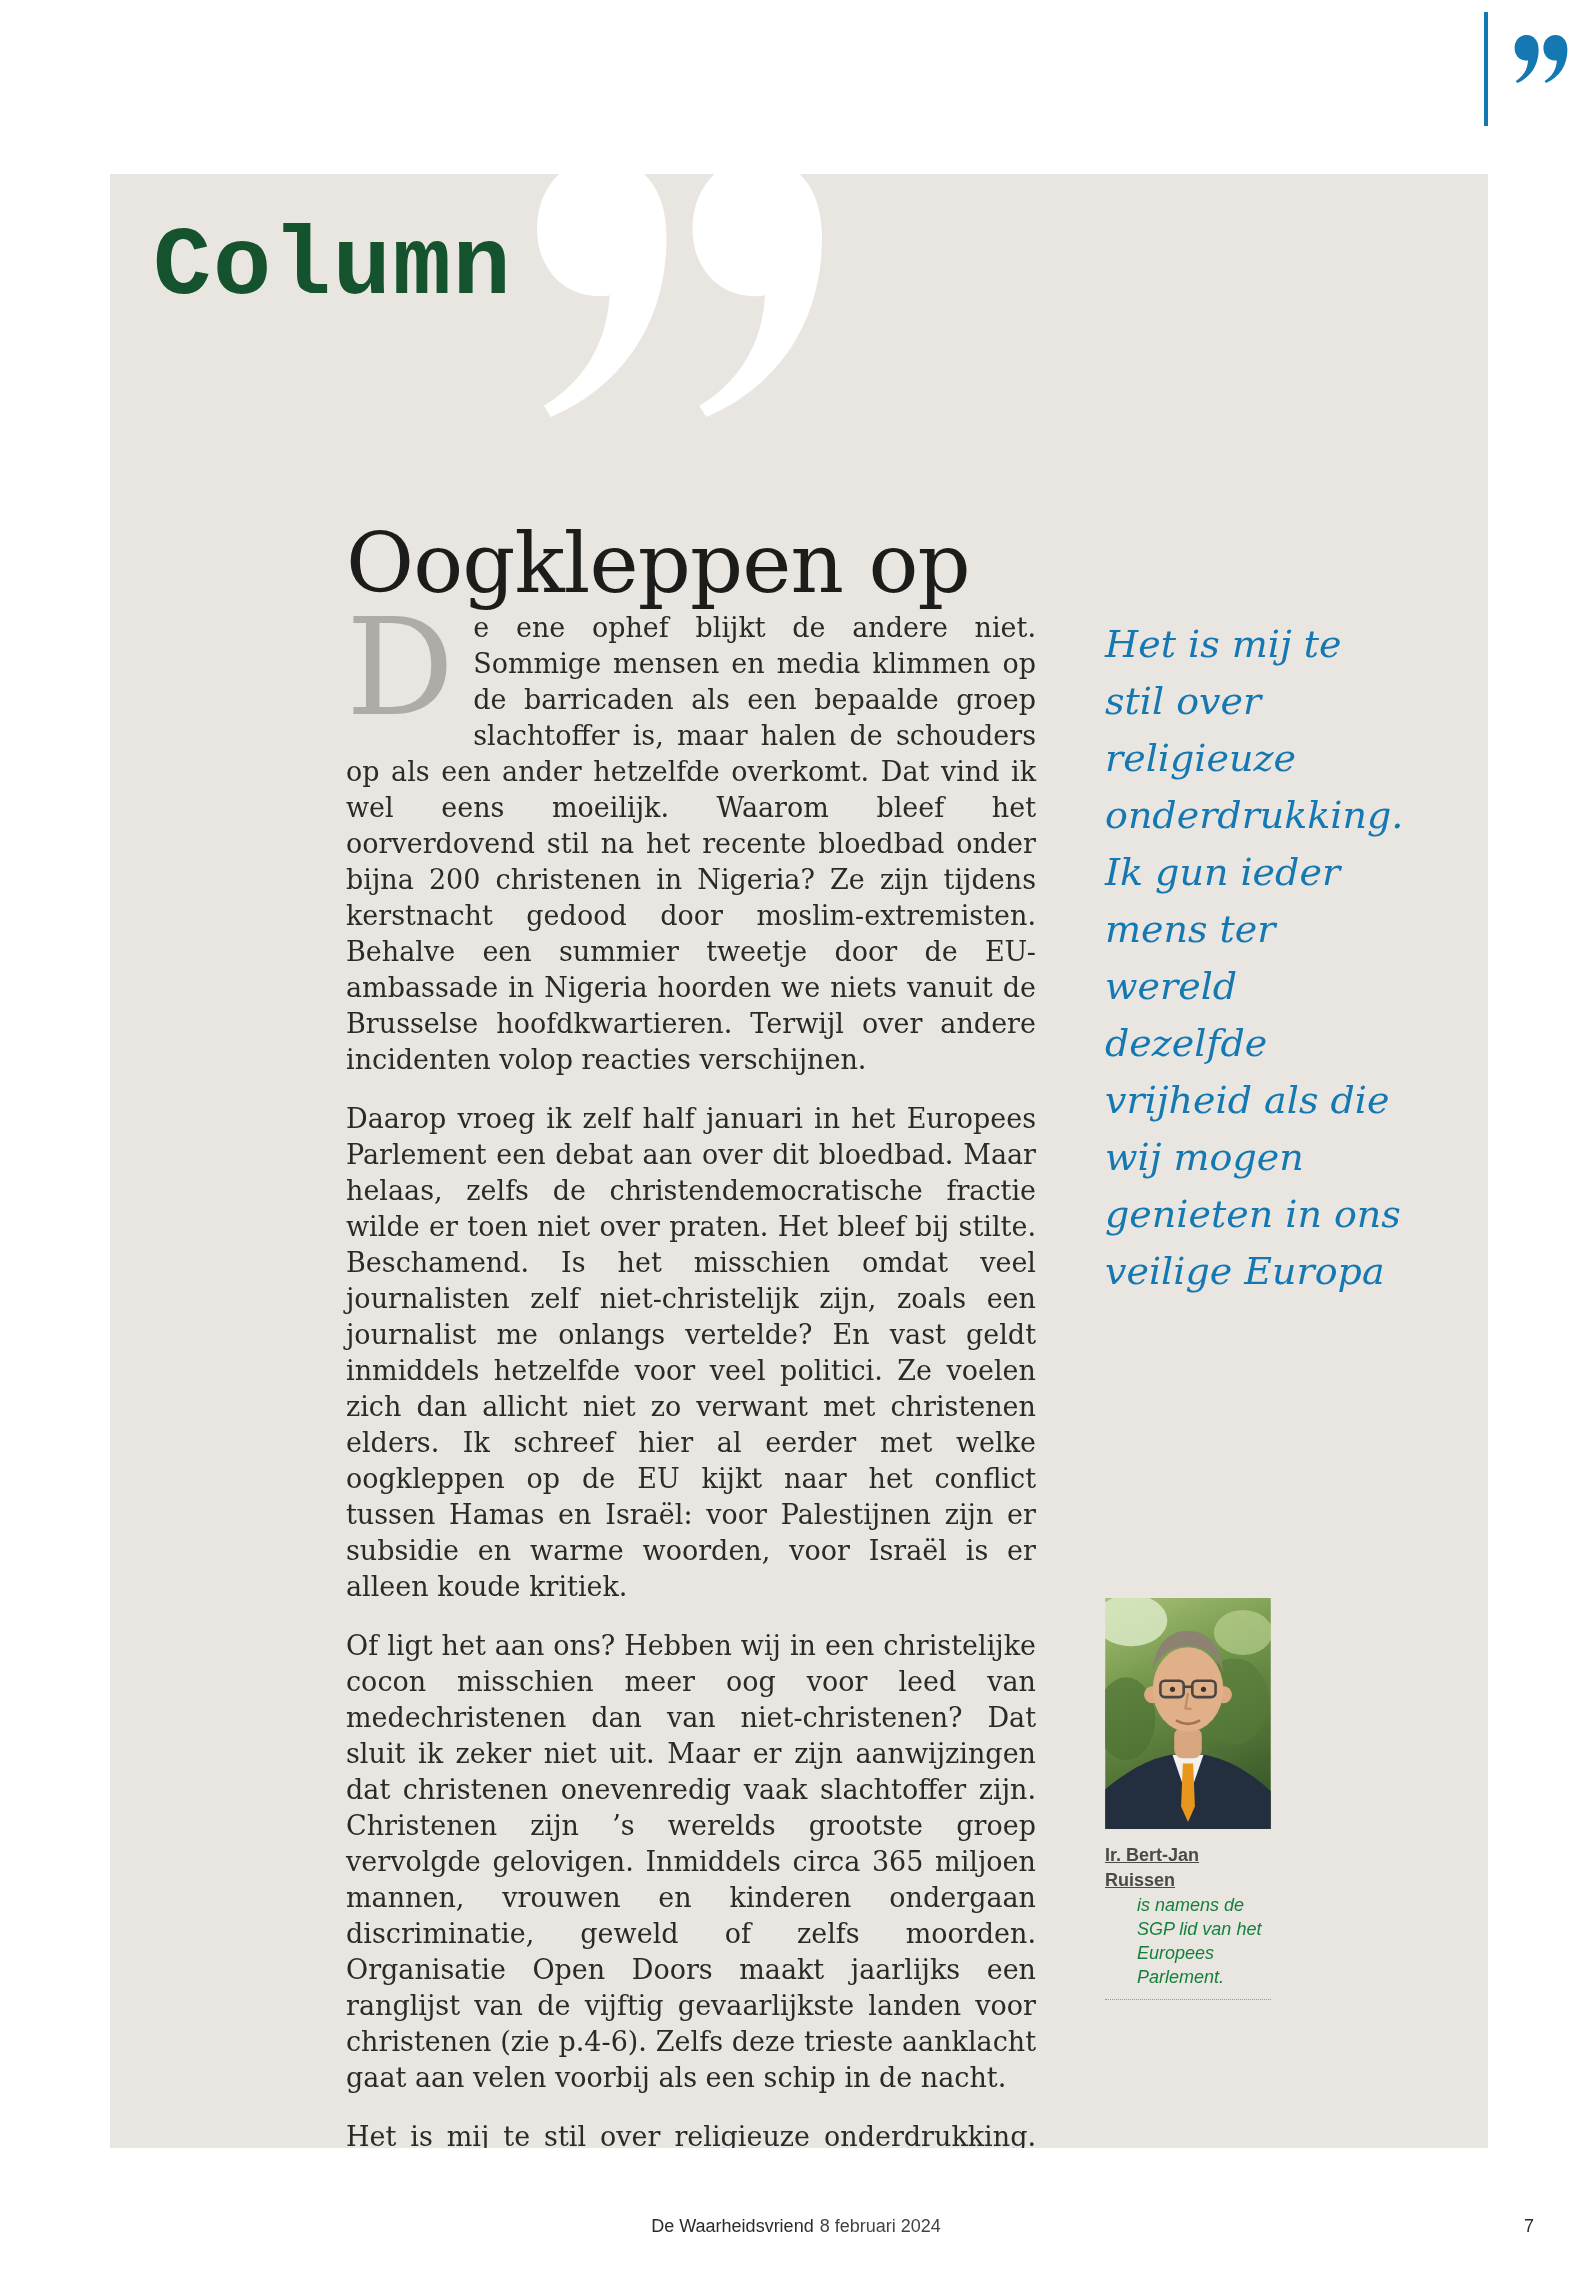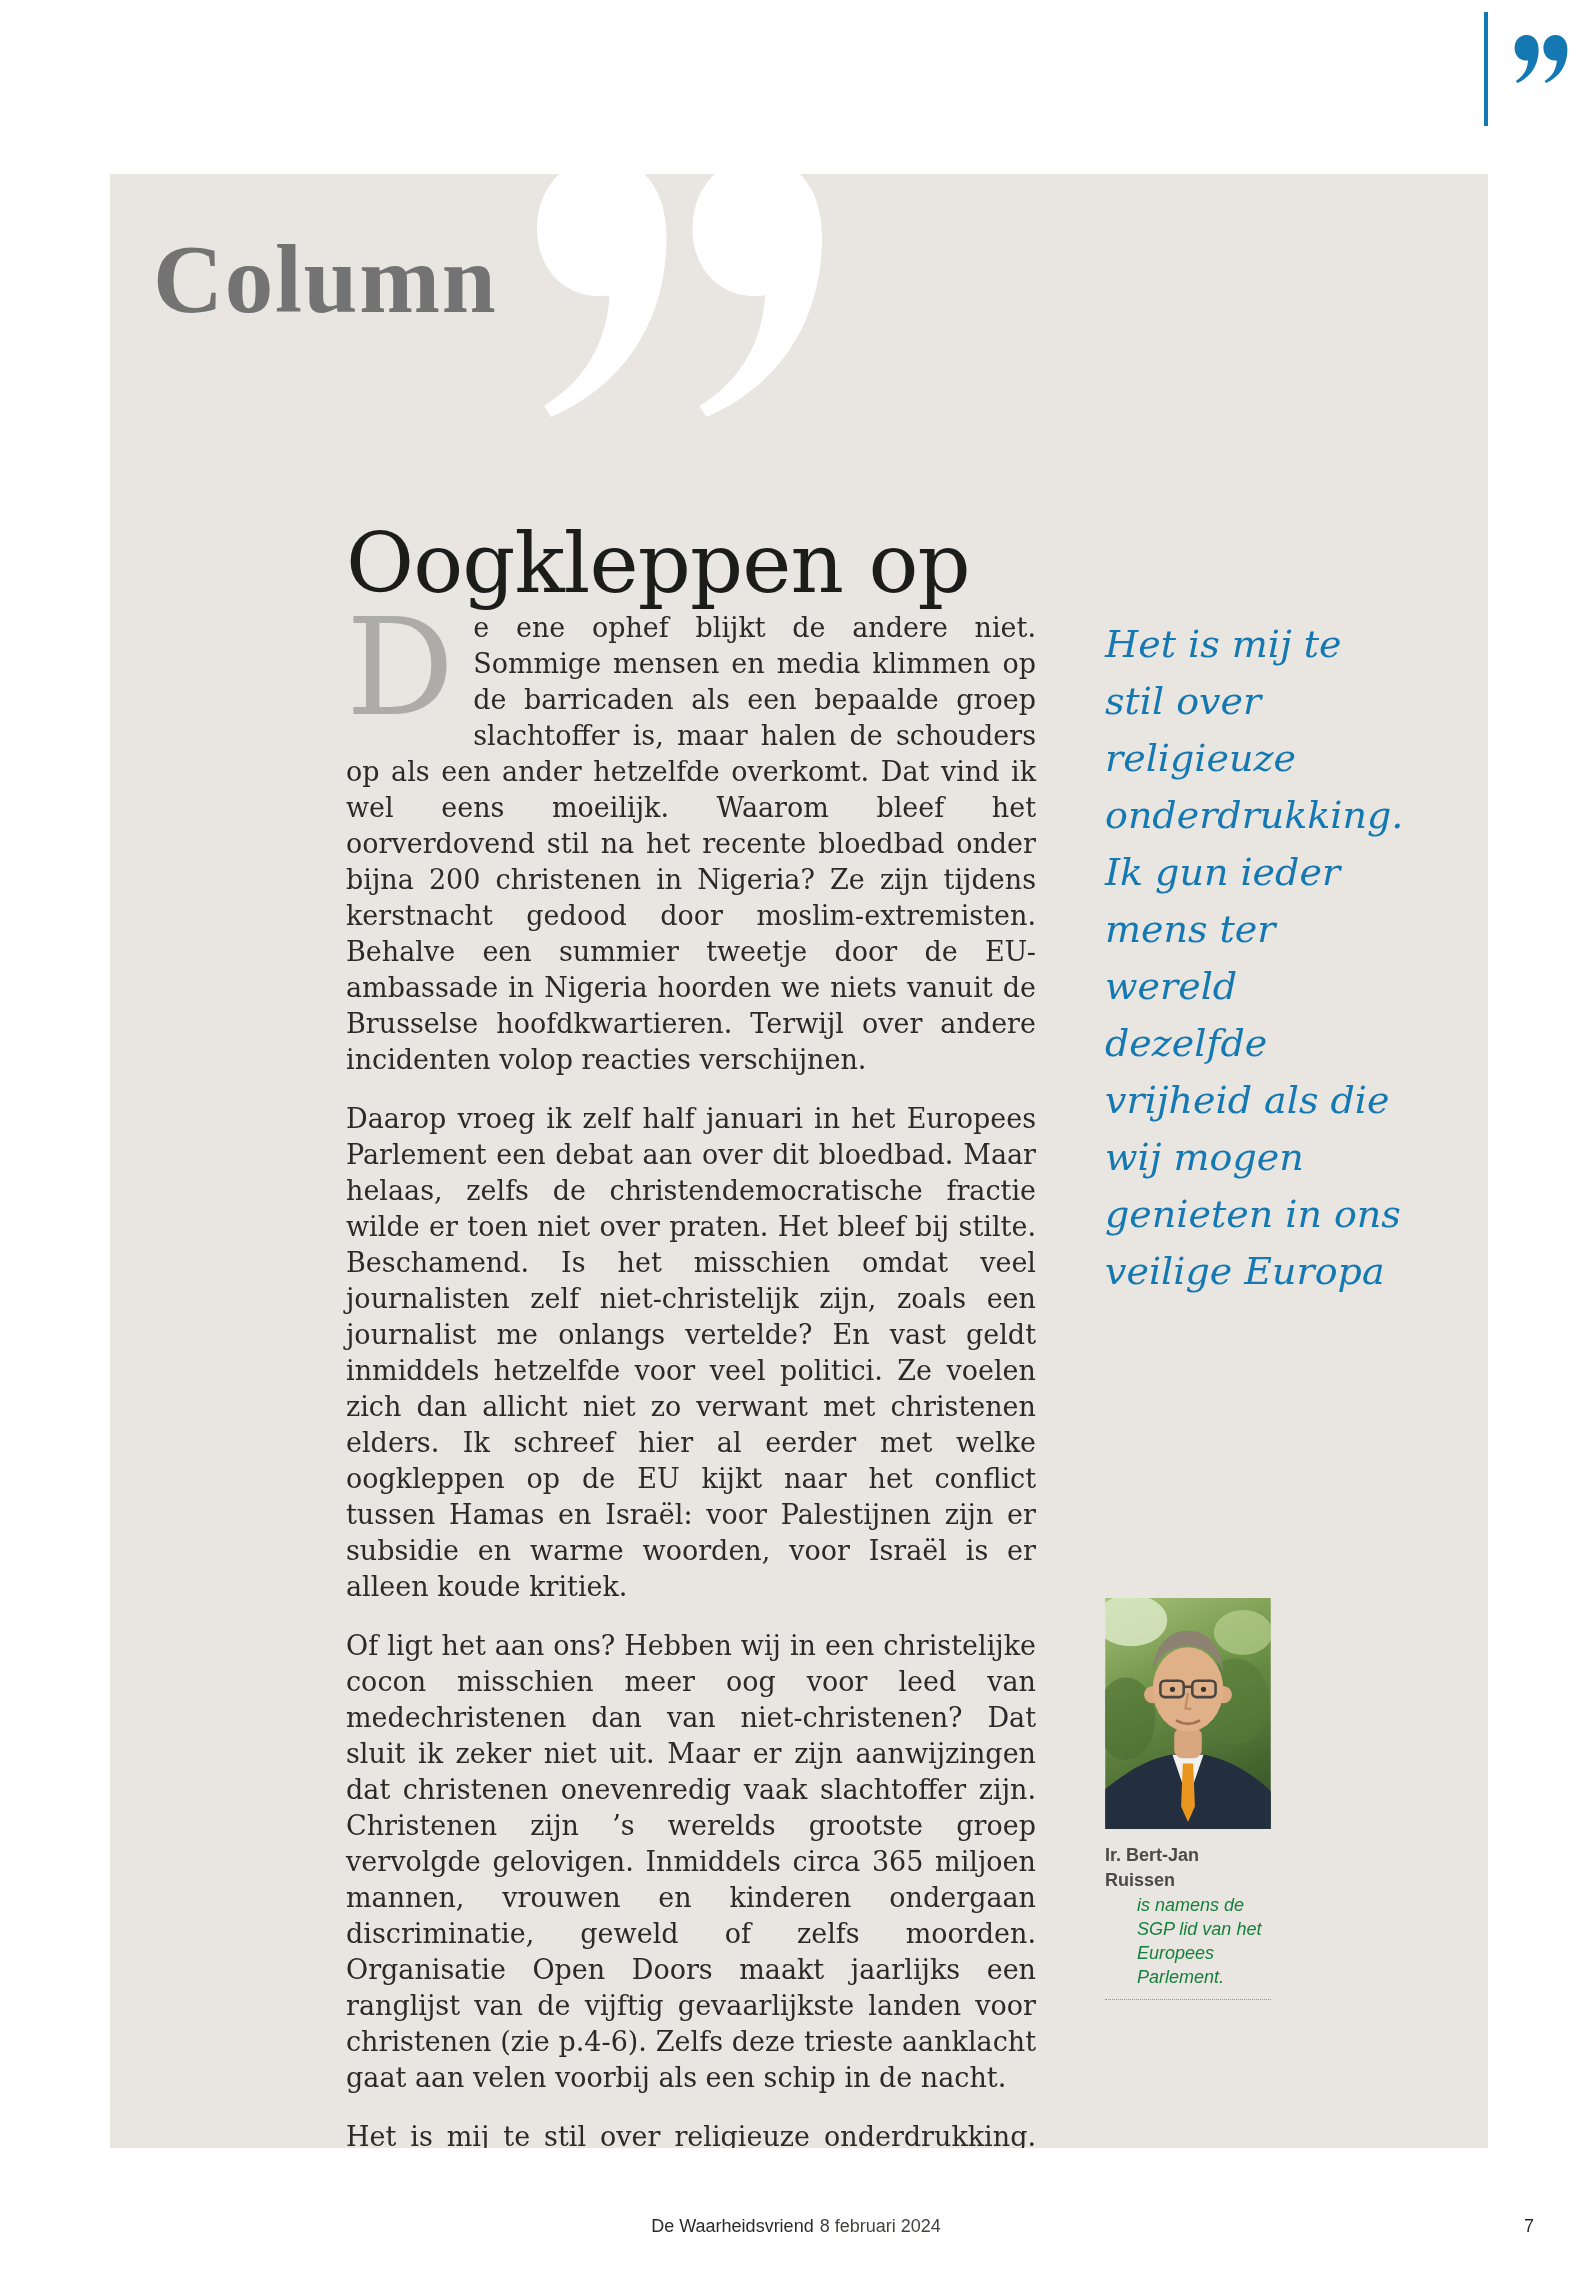--- a/index.html
+++ b/index.html
@@ -15,24 +15,24 @@
     background:#1478b2;
   }
   .quote-icon{
     position:absolute;left:1514px;top:35px;width:54px;height:48px;
   }
   .panel{
     position:absolute;left:110px;top:174px;width:1378px;height:1974px;
     background:#e9e5e0;overflow:hidden;
   }
   .kicker{
-    position:absolute;left:43px;top:57px;
+    position:absolute;left:43px;top:45px;
     font-size:97px;font-weight:bold;letter-spacing:1.7px;
-    color:#737373;line-height:1;
-    font-family:Liberation Serif, serif;
+    color:#14532d;line-height:1;
+    font-family:Liberation Mono, monospace;
   }
   .big-quote{
     position:absolute;left:427px;top:-29px;width:285px;height:285px;
   }
   .article-title{
     position:absolute;left:236px;top:292px;
     font-family:"DejaVu Serif",serif;font-weight:normal;
     font-size:83px;line-height:1;color:#1c1c1a;letter-spacing:-0.9px;
   }
   .body-copy{
@@ -54,21 +54,21 @@
     position:absolute;left:995px;top:442px;width:298px;
     font-family:"DejaVu Serif",serif;font-style:italic;
     font-size:38px;line-height:57px;color:#1478b2;
   }
   .author-block{
     position:absolute;left:995px;top:1424px;width:166px;
   }
   .portrait{display:block;width:166px;height:231px;}
   .author-name{
     margin-top:14px;
-    font-weight:bold;font-size:18px;line-height:25px;color:#4c4a47;
+    font-weight:bold;font-size:18px;line-height:25px;color:#4c4a47;text-decoration:underline;
   }
   .author-bio{
     font-style:italic;font-size:18px;line-height:24px;color:#15803d;margin-left:32px;
   }
   .caption-divider{
     margin-top:10.4px;border-bottom:1.7px dotted #97948f;height:0;width:100%;
   }
   .footer{
     position:absolute;left:0;top:2216px;width:1592px;
     text-align:center;font-size:18px;color:#2b2a28;

